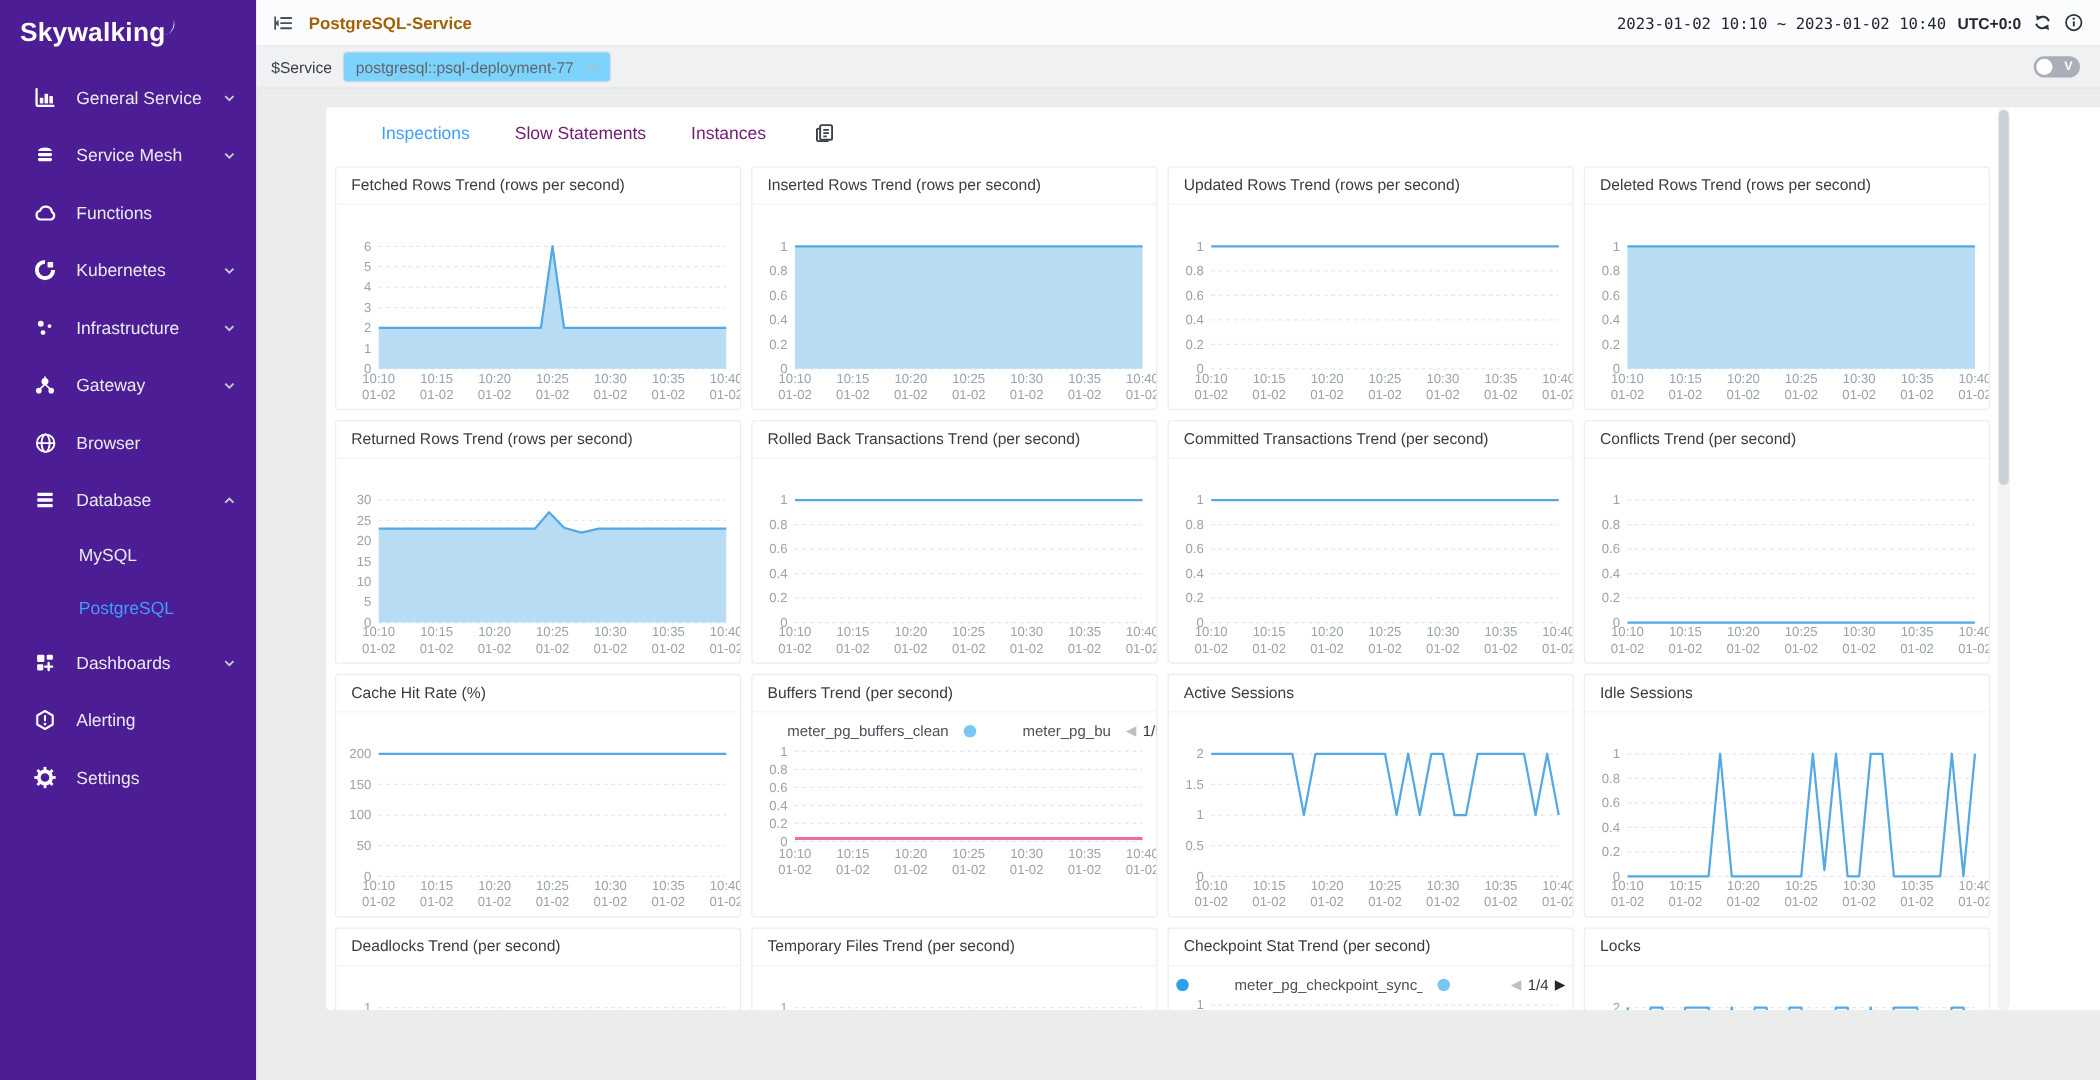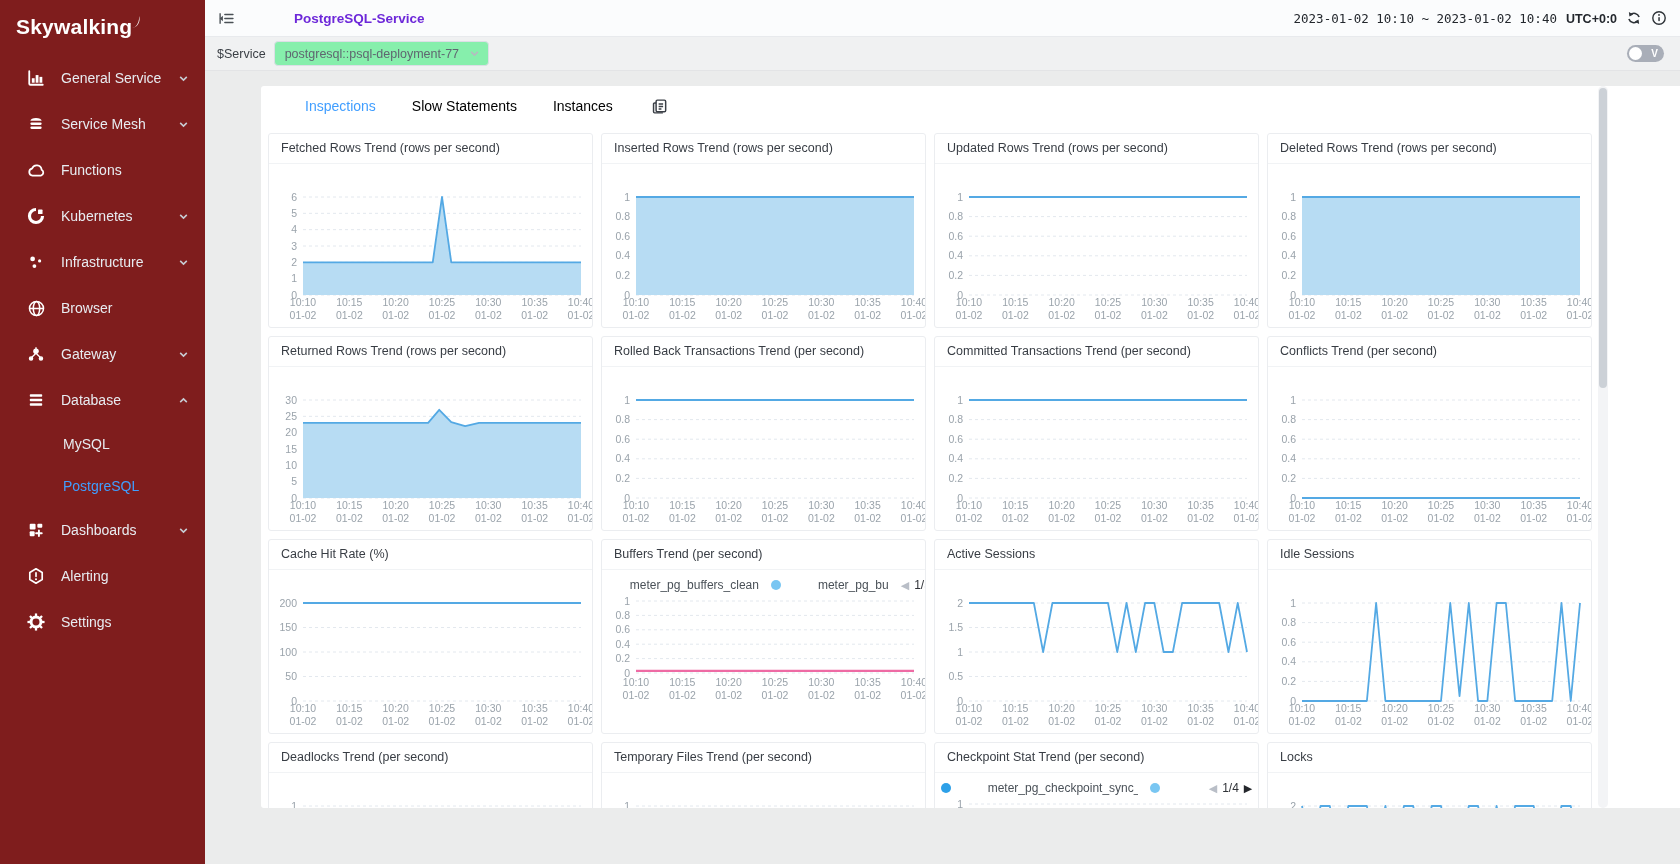--- a/index.html
+++ b/index.html
@@ -1,50 +1,50 @@
 <!DOCTYPE html>
 <html><head>
 <meta charset="utf-8">
 <style>
   html,body{margin:0;padding:0;}
   body{width:1680px;height:864px;overflow:hidden;font-family:"Liberation Sans",sans-serif;background:#ebecec;}
   .app{display:flex;width:1680px;height:864px;}
   
-  .sidebar{width:205px;min-width:205px;height:864px;background:#7f1d1d;color:#e8ecf1;}
+  .sidebar{width:205px;min-width:205px;height:864px;background:#4c1d95;color:#e8ecf1;}
   .logo-row{padding:15px 0 8px 16px;display:flex;align-items:flex-start;}
   .logo-text{font-size:21px;font-weight:bold;color:#fff;letter-spacing:.2px;}
   .logo-swoosh{width:16px;height:16px;margin-left:-2px;}
   .side-menu{margin-top:8px;}
   .side-item{display:flex;align-items:center;height:46px;padding:0 16px 0 26px;font-size:14px;cursor:pointer;}
   .side-item .icon{width:20px;height:18px;margin-right:15px;display:flex;align-items:center;justify-content:center;}
   .side-item .label{flex:0 1 auto;white-space:nowrap;}
   .side-item .chev{margin-left:auto;display:flex;}
   .side-item.child{height:42px;padding-left:63px;}
   .side-item.active{color:#409eff;}
   
   .main{flex:1;display:flex;flex-direction:column;min-width:0;}
   .topbar{height:36px;background:#fbfcfd;border-bottom:1px solid #e8eaed;display:flex;align-items:center;padding:0 13px;}
   .fold{display:flex;margin-right:12px;cursor:pointer;}
-  .topbar-title{font-size:13.5px;font-weight:600;color:#6d28d9;margin-left:47px;}
+  .topbar-title{font-size:13.5px;font-weight:600;color:#a16207;}
   .topbar-right{margin-left:auto;display:flex;align-items:flex-end;gap:9px;color:#23272d;}
   .time-range{font-family:"DejaVu Sans Mono",monospace;font-size:12.5px;}
   .tz{font-size:12.5px;font-weight:600;}
   .tb-icon{display:flex;cursor:pointer;}
   .servicebar{height:33px;background:#f0f1f2;border-bottom:1px solid #e3e4e6;display:flex;align-items:center;padding:0 12px;}
   .svc-label{font-size:12.5px;font-weight:normal;color:#3a3f45;margin-right:8px;}
-  .svc-select{background:#86efac;border:1px solid #dcdfe6;border-radius:4px;height:23px;padding:0 8px 0 10px;font-size:12.5px;color:#5f6670;display:flex;align-items:center;gap:10px;cursor:pointer;}
+  .svc-select{background:#7dd3fc;border:1px solid #dcdfe6;border-radius:4px;height:23px;padding:0 8px 0 10px;font-size:12.5px;color:#5f6670;display:flex;align-items:center;gap:10px;cursor:pointer;}
   .svc-chev{display:flex;}
   .toggle{margin-left:auto;margin-right:4px;width:37px;height:17px;border-radius:9px;background:#a9aeb8;position:relative;cursor:pointer;}
   .toggle .knob{position:absolute;left:2px;top:2px;width:13px;height:13px;border-radius:50%;background:#fff;}
   .toggle .tlabel{position:absolute;right:6px;top:2.5px;font-size:10px;color:#fff;font-weight:bold;}
   
   .content{position:relative;flex:1;background:#ebecec;padding:15px 0 0 16px;overflow:hidden;}
   .panel{position:relative;width:1443px;height:722px;background:#fff;border-radius:3px;overflow:hidden;margin-left:40px;}
   .tabs-row{display:flex;align-items:center;gap:36px;height:40px;padding-left:44px;}
-  .tab{font-size:14px;color:#000000;font-weight:500;cursor:pointer;}
+  .tab{font-size:14px;color:#701a75;font-weight:500;cursor:pointer;}
   .tab.active{color:#409eff;}
   .tab-tools{display:flex;margin-left:2px;cursor:pointer;}
   .grid{padding:7px 0 0 7px;display:grid;grid-template-columns:repeat(4,325px);grid-auto-rows:195px;gap:8px;}
   .card{border:1px solid #ebedf0;border-radius:3px;background:#fff;overflow:hidden;}
   .card-header{height:29px;line-height:29px;padding:0 12px;font-size:12.5px;color:#383d44;border-bottom:1px solid #f1f3f5;white-space:nowrap;overflow:hidden;}
   .card-body{position:relative;}
   .legend{display:flex;align-items:center;justify-content:center;gap:12px;height:22px;padding-top:4px;font-size:12px;color:#4a5158;white-space:nowrap;}
   .legend-item{display:flex;align-items:center;cursor:pointer;gap:32px;}
   .legend-item .dot{width:10px;height:10px;border-radius:50%;margin-right:5px;}
   .legend-item .l{max-width:150px;overflow:hidden;}
@@ -133,48 +133,48 @@
           </span>
     <span class="label">Infrastructure</span>
     <span class="chev">
             <svg width="11" height="11" viewBox="0 0 10 10">
               <path d="M2 3.5 5 6.5 8 3.5" stroke="#c7ccd3" stroke-width="1.4" fill="none"></path>
             </svg>
           </span>
   </div>
         <div class="side-item">
     <span class="icon">
-            <svg width="19" height="19" viewBox="0 0 16 16">
-              <g fill="none" stroke="#fff" stroke-width="1.3">
-                <circle cx="8" cy="8" r="5.9"></circle>
-                <ellipse cx="8" cy="8" rx="2.7" ry="5.9"></ellipse>
-                <path d="M2.1 8h11.8"></path>
-              </g>
-            </svg>
-          </span>
-    <span class="label">Browser</span>
-    <span class="chev"></span>
-  </div>
-        <div class="side-item">
-    <span class="icon">
             <svg width="18" height="18" viewBox="0 0 16 16">
               <g stroke="#fff" stroke-width="1.2" fill="#fff">
                 <circle cx="8" cy="5.5" r="1.9"></circle>
                 <circle cx="3.6" cy="12" r="1.4"></circle>
                 <circle cx="12.4" cy="12" r="1.4"></circle>
                 <path d="M8 7.4 4.3 10.9M8 7.4l3.7 3.5M8 2v1.6" fill="none"></path>
               </g>
             </svg>
           </span>
     <span class="label">Gateway</span>
     <span class="chev">
             <svg width="11" height="11" viewBox="0 0 10 10">
               <path d="M2 3.5 5 6.5 8 3.5" stroke="#c7ccd3" stroke-width="1.4" fill="none"></path>
             </svg>
           </span>
+  </div>
+        <div class="side-item">
+    <span class="icon">
+            <svg width="19" height="19" viewBox="0 0 16 16">
+              <g fill="none" stroke="#fff" stroke-width="1.3">
+                <circle cx="8" cy="8" r="5.9"></circle>
+                <ellipse cx="8" cy="8" rx="2.7" ry="5.9"></ellipse>
+                <path d="M2.1 8h11.8"></path>
+              </g>
+            </svg>
+          </span>
+    <span class="label">Browser</span>
+    <span class="chev"></span>
   </div>
         <div class="side-item">
     <span class="icon">
             <svg width="18" height="18" viewBox="0 0 16 16">
               <g fill="#fff">
                 <rect x="2.5" y="2.8" width="11" height="2.4" rx="0.7"></rect>
                 <rect x="2.5" y="6.8" width="11" height="2.4" rx="0.7"></rect>
                 <rect x="2.5" y="10.8" width="11" height="2.4" rx="0.7"></rect>
               </g>
             </svg>

